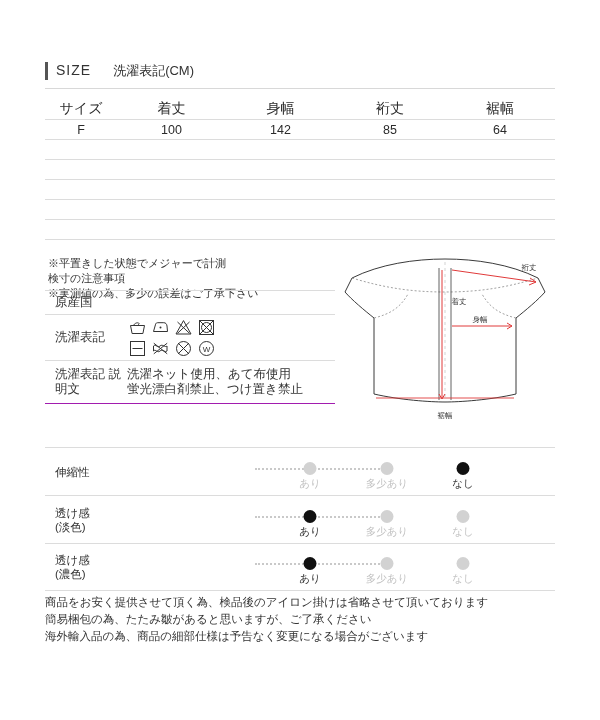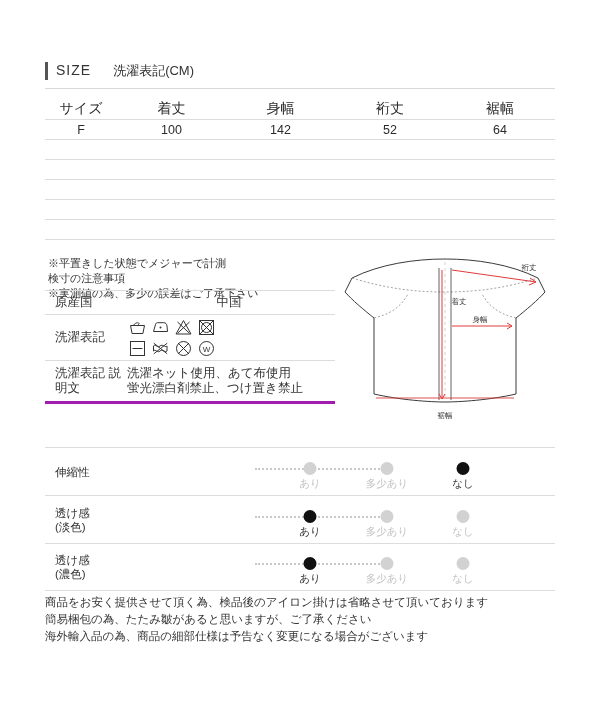--- a/index.html
+++ b/index.html
@@ -101,21 +101,21 @@
     width: 290px;
     font-size: 12.5px;
   }
   .spec-row {
     display: flex;
     align-items: center;
     border-top: 1px solid #dcdcdc;
     min-height: 24px;
     box-sizing: border-box;
   }
-  .spec-row:last-child { border-bottom: 3px solid #a21caf; }
+  .spec-row:last-child { border-bottom: 1px solid #a21caf; }
   .spec-key {
     width: 78px;
     padding-left: 10px;
     box-sizing: border-box;
     color: #333;
   }
   .spec-val {
     flex: 1;
     text-align: center;
     color: #333;
@@ -242,21 +242,21 @@
         <th class="c2">身幅</th>
         <th class="c3">裄丈</th>
         <th class="c4">裾幅</th>
       </tr>
     </thead>
     <tbody>
       <tr>
         <td class="c0">F</td>
         <td class="c1">100</td>
         <td class="c2">142</td>
-        <td class="c3">52</td>
+        <td class="c3">85</td>
         <td class="c4">64</td>
       </tr>
       <tr>
         <td class="c0"></td>
         <td class="c1"></td>
         <td class="c2"></td>
         <td class="c3"></td>
         <td class="c4"></td>
       </tr>
       <tr>
@@ -290,21 +290,20 @@
     </tbody>
   </table>
 
   <div class="measure-notes">※平置きした状態でメジャーで計測
 検寸の注意事項
 ※実測値の為、多少の誤差はご了承下さい</div>
 
   <div class="spec">
     <div class="spec-row">
       <div class="spec-key">原産国</div>
-      <div class="spec-val">中国</div>
     </div>
     <div class="spec-row wash">
       <div class="spec-key">洗濯表記</div>
       <div class="care-icons">
         <div class="care-line">
 
           <span class="sym">
             <svg width="17" height="17" viewBox="0 0 17 17">
               <path d="M1.5 6.5 h14 l-1.6 8 H3.1 Z" fill="none" stroke="#333" stroke-width="1"></path>
               <path d="M4.5 6.2 c1.2-1.6 2.6-2.4 4-2.4 c1.1 0 1.6 .5 1.6 1 c0 .8-1.2 .9-1.2 1.4" fill="none" stroke="#333" stroke-width="1"></path>

